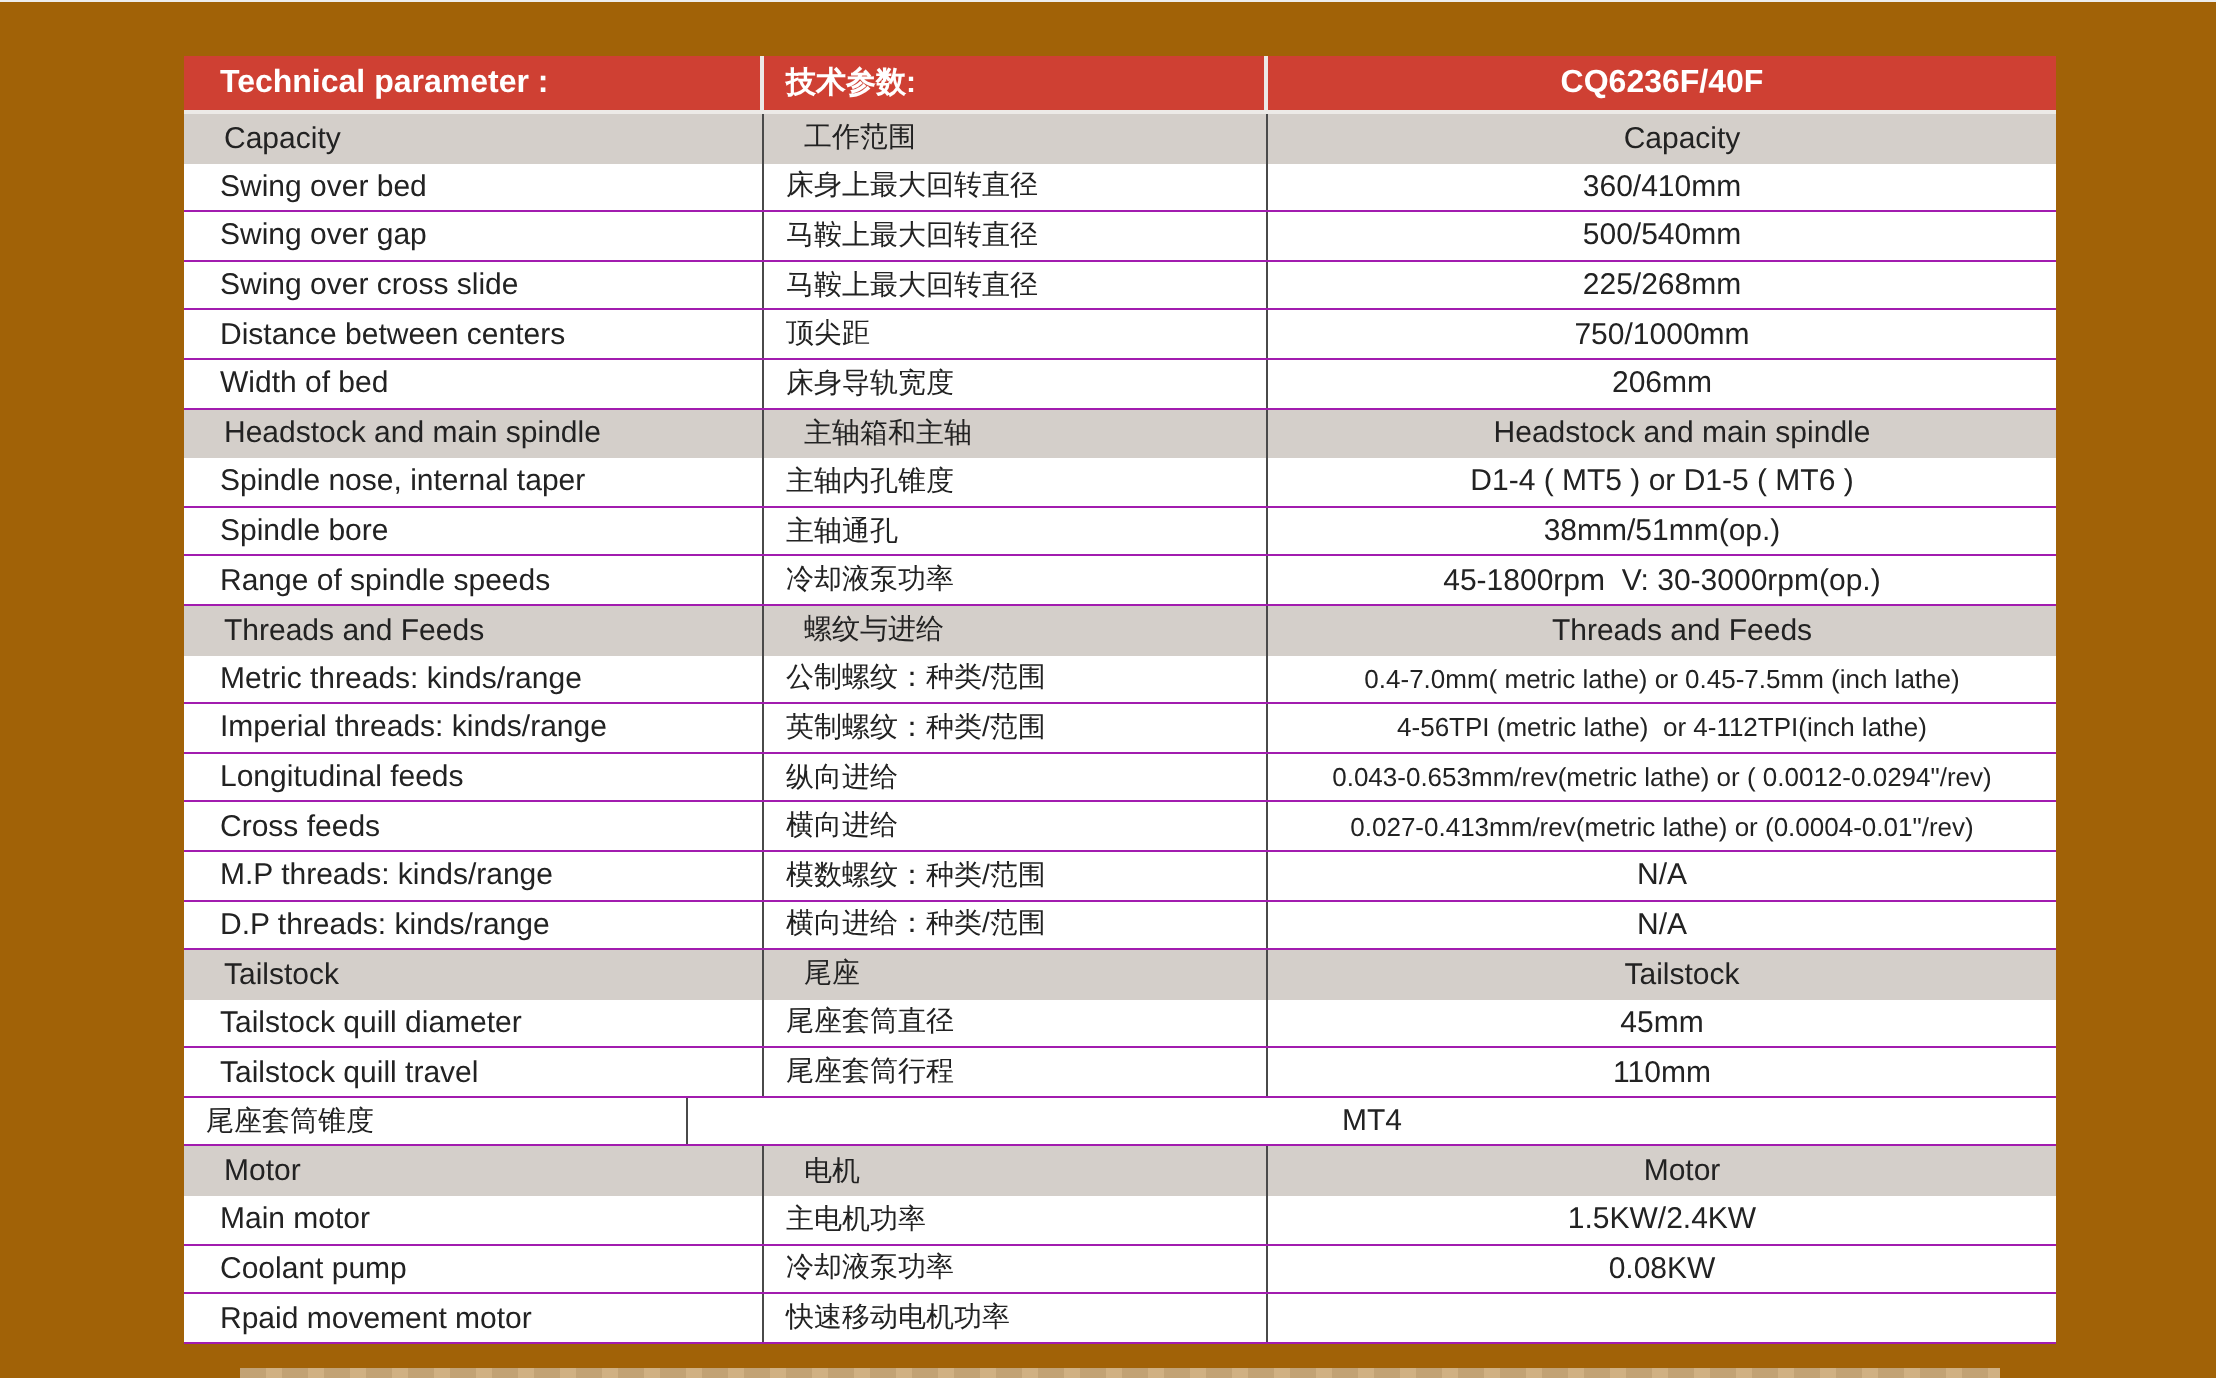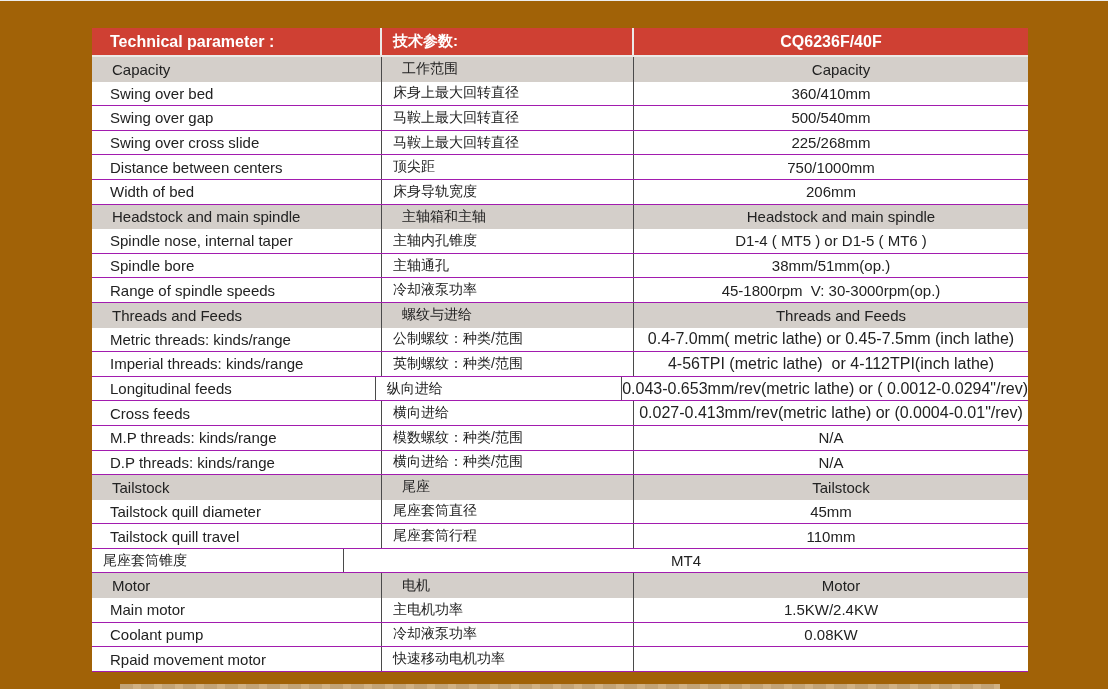--- a/index.html
+++ b/index.html
@@ -24,21 +24,21 @@
   .row.section { background:#d4cfca; }
   .row.section .c1, .row.section .c2, .row.section .c3 { font-weight:normal;padding-left:20px; }
 
   .c1 { width:290px; height:100%; display:flex; align-items:center;
     padding-left:18px; font-size:15px; }
   .c2 { width:252px; height:100%; display:flex; align-items:center;
     padding-left:11px; font-size:14px; }
   .c3 { flex:1; height:100%; display:flex; align-items:center;
     justify-content:center; font-size:15px; text-align:left; white-space:pre; }
   .row .c1, .row .c2 { border-right:1px solid #4a4a4a; }
-  .row.small .c3 { font-size:16px; }
+  .row.small .c3 { font-size:13px; }
 
   
   .cropped-remnant { position:absolute; left:120px; top:683px; width:880px;
     height:5px; opacity:0.5;
     background:repeating-linear-gradient(90deg,#e3e3e3 0 13px,#ffffff 13px 21px); }
 </style>
 </head>
 <body>
 
 <div class="page">

